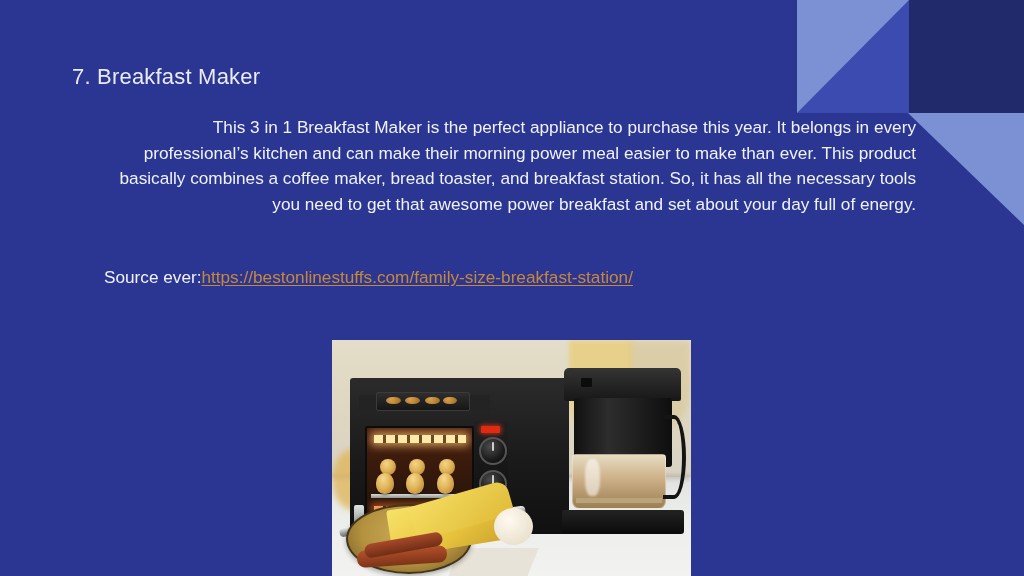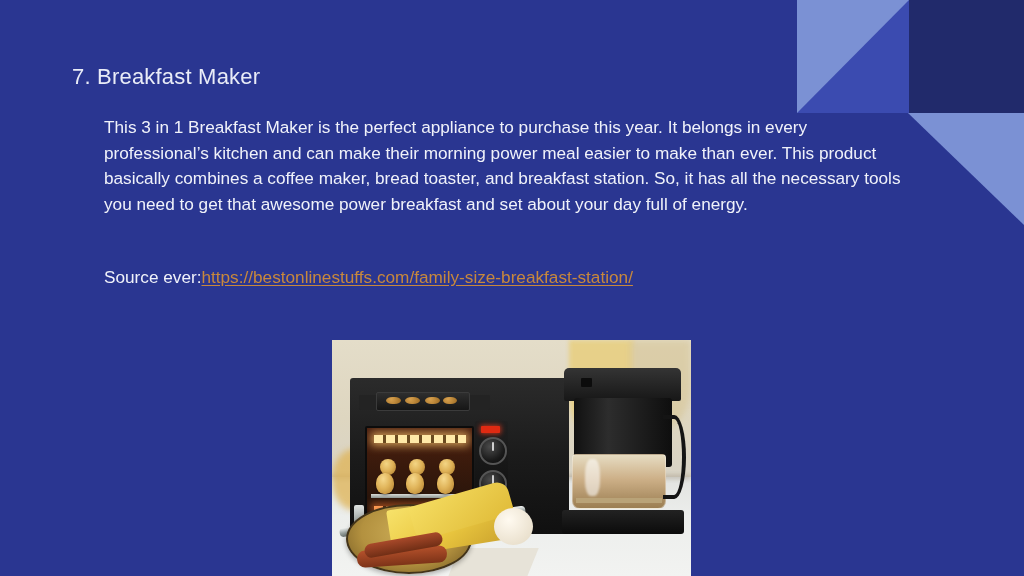--- a/index.html
+++ b/index.html
@@ -7,20 +7,21 @@
     padding: 0;
     background: #ffffff;
   }
   .slide {
     position: relative;
     width: 1024px;
     height: 576px;
     overflow: hidden;
     background: #2a3691;
     font-family: "Liberation Sans", sans-serif;
+    text-align: right;
     -webkit-font-smoothing: antialiased;
   }
 
   
   .deco { position: absolute; top: 0; right: 0; width: 244px; height: 240px; }
 
   
   .deco-navy {
     position: absolute;
     left: 113px;

